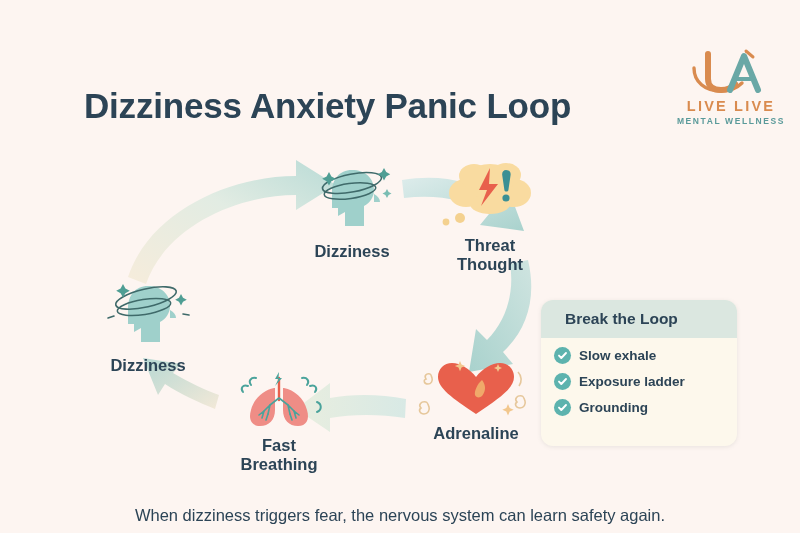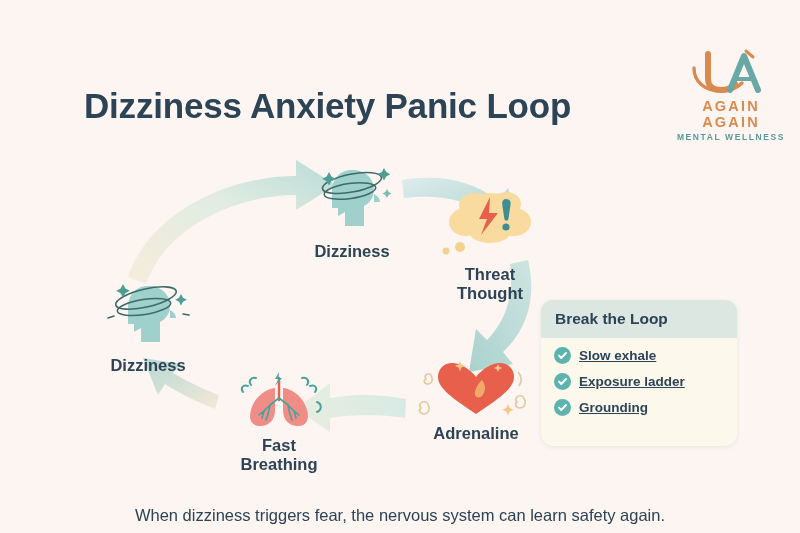--- a/index.html
+++ b/index.html
@@ -41,33 +41,33 @@
   
   #card{
     left:541px;top:272px;width:196px;height:146px;
     border-radius:12px;overflow:hidden;
     background:#fdf8ec;
     box-shadow:0 1px 4px rgba(90,110,110,.13);
   }
   #card-head{
     height:38px;background:#dbe7e0;
     display:flex;align-items:center;
-    padding-left:14px;box-sizing:border-box;
+    padding-left:24px;box-sizing:border-box;
   }
   #card-title{font-size:15.5px;font-weight:bold;color:#2c4456;}
   #card-list{padding:9px 0 0 13px;}
   .card-item{display:flex;align-items:center;margin-bottom:9px;}
   .chk{
     width:17px;height:17px;border-radius:50%;
     background:#5db3ae;flex:0 0 auto;
     display:flex;align-items:center;justify-content:center;
     margin-right:8px;
   }
   .chk svg{display:block;}
-  .card-item-label{font-size:13.5px;font-weight:bold;color:#2c4456;text-decoration:underline;}
+  .card-item-label{font-size:13.5px;font-weight:bold;color:#2c4456;}
 
   
   #caption{
     left:0;top:478px;width:800px;text-align:center;
     font-size:16.5px;font-weight:normal;color:#2c4456;
   }
 </style>
 </head>
 <body>
 
@@ -127,39 +127,39 @@
   <div class="abs" id="title">Dizziness Anxiety Panic Loop</div>
 
   <div class="abs" id="logo">
     <svg id="logo-mark" viewBox="0 0 118 48">
       <path d="M36,6 L36,31 C36,38 41,42 49,42 C55,42 60,40 63,36" fill="none" stroke="#d98b4f" stroke-width="6" stroke-linecap="round"></path>
       <path d="M22,20 C22,34 33,43 49,43 C58,43 65,40 70,35" fill="none" stroke="#d98b4f" stroke-width="3.4" stroke-linecap="round"></path>
       <path d="M58,42 L72,8 L86,42" fill="none" stroke="#6aa8a6" stroke-width="6" stroke-linecap="round" stroke-linejoin="round"></path>
       <path d="M64,31 L80,31" fill="none" stroke="#6aa8a6" stroke-width="4.2" stroke-linecap="round"></path>
       <path d="M74,3 L81,9" fill="none" stroke="#d98b4f" stroke-width="3" stroke-linecap="round"></path>
     </svg>
-    <div id="logo-name">AGAIN AGAIN</div>
+    <div id="logo-name">LIVE LIVE</div>
     <div id="logo-tag">MENTAL WELLNESS</div>
   </div>
 
   <div class="abs" style="left:288px;top:128px;width:128px;">
     <svg width="128" height="82" viewBox="0 0 128 82">
       <path d="M64,14 C51,14 44,24 44,36 L44,52 L50,52 L50,60 L57,56 L57,70 L76,70 L76,50
                C82,47 86,41 86,34 C86,22 77,14 64,14 Z" fill="#9fd0cb"></path>
       <path d="M86,38 C90,40 92,43 92,46 L86,46 Z" fill="#9fd0cb"></path>
       <ellipse cx="64" cy="27" rx="30" ry="9" fill="none" stroke="#3f6a6a" stroke-width="1.6" transform="rotate(-11 64 27)"></ellipse>
       <ellipse cx="62" cy="35" rx="26" ry="7.5" fill="none" stroke="#3f6a6a" stroke-width="1.5" transform="rotate(-8 62 35)"></ellipse>
       <path d="M41,16 l2.4,4.4 4.4,2.4 -4.4,2.4 -2.4,4.4 -2.4,-4.4 -4.4,-2.4 4.4,-2.4 Z" fill="#4f9e94"></path>
       <path d="M96,12 l2.2,4 4,2.2 -4,2.2 -2.2,4 -2.2,-4 -4,-2.2 4,-2.2 Z" fill="#4f9e94"></path>
       <path d="M99,33 l1.6,2.9 2.9,1.6 -2.9,1.6 -1.6,2.9 -1.6,-2.9 -2.9,-1.6 2.9,-1.6 Z" fill="#7abdb3"></path>
     </svg>
     <div class="node-label">Dizziness</div>
   </div>
 
-  <div class="abs" style="left:426px;top:161px;width:128px;">
+  <div class="abs" style="left:426px;top:132px;width:128px;">
     <svg width="128" height="72" viewBox="0 0 128 72">
       <g fill="#f9dba0">
         <ellipse cx="64" cy="26" rx="30" ry="22"></ellipse>
         <ellipse cx="40" cy="33" rx="17" ry="14"></ellipse>
         <ellipse cx="88" cy="33" rx="17" ry="14"></ellipse>
         <ellipse cx="48" cy="16" rx="15" ry="12"></ellipse>
         <ellipse cx="80" cy="15" rx="15" ry="12"></ellipse>
         <ellipse cx="64" cy="44" rx="20" ry="10"></ellipse>
       </g>
       <path d="M64,8 L53,30 L61,30 L55,46 L72,24 L63,24 Z" fill="#e8604c"></path>

